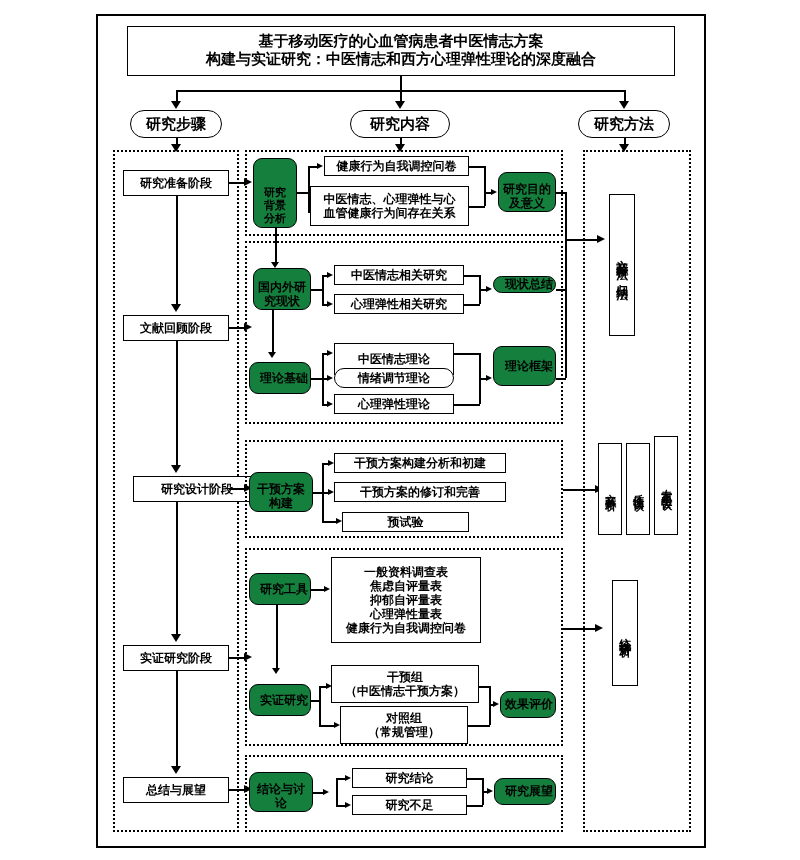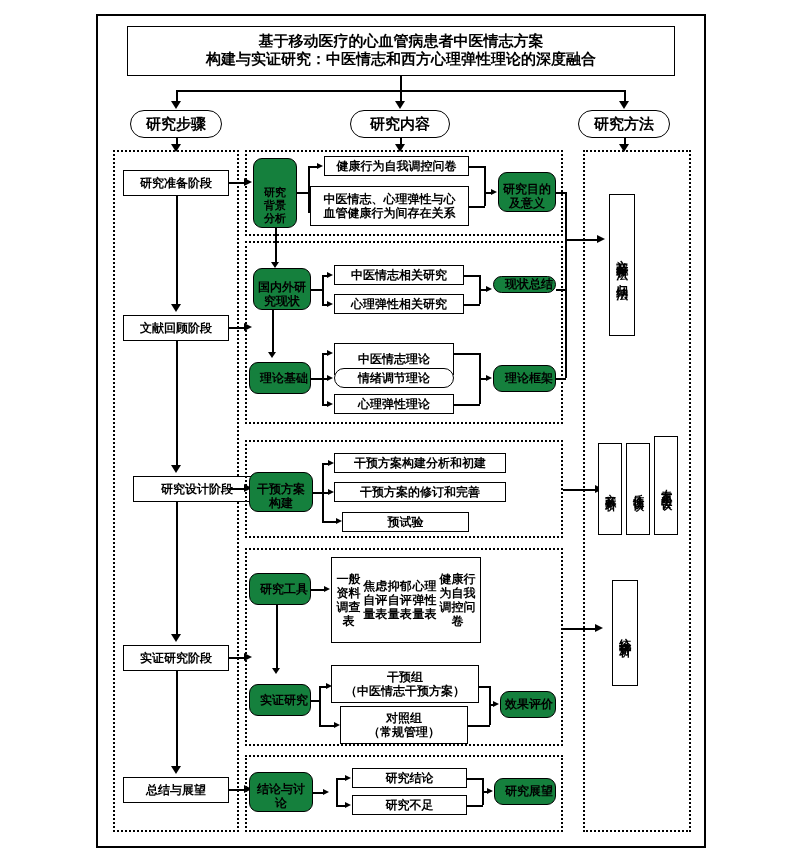--- a/index.html
+++ b/index.html
@@ -285,21 +285,21 @@
   <div class="abs rect t12" style="left:334px; top:394px; width:120px; height:20px;">
     <span>心理弹性理论</span>
   </div>
 
   <div class="abs hline" style="left:454px; top:353px; width:26px;"></div>
   <div class="abs hline" style="left:454px; top:404px; width:26px;"></div>
   <div class="abs vline" style="left:479px; top:353px; height:51px;"></div>
   <div class="abs hline" style="left:479px; top:378px; width:9px;"></div>
   <div class="abs arr-r sm" style="left:486px; top:375px;"></div>
 
-  <div class="abs round t12" style="left:493px; top:365px; width:63px; height:27px;">
+  <div class="abs round t12" style="left:493px; top:346px; width:63px; height:40px;">
     <span>理论框架</span>
   </div>
 
   <div class="abs hline" style="left:556px; top:192px; width:10px;"></div>
   <div class="abs hline" style="left:556px; top:289px; width:10px;"></div>
   <div class="abs hline" style="left:556px; top:378px; width:10px;"></div>
   <div class="abs vline" style="left:565px; top:192px; height:186px;"></div>
   <div class="abs hline" style="left:565px; top:239px; width:35px;"></div>
   <div class="abs arr-r" style="left:597px; top:235px;"></div>
 
@@ -334,21 +334,21 @@
 
   <div class="abs dash-box" style="left:245px; top:548px; width:318px; height:198px;"></div>
 
   <div class="abs round t12" style="left:249px; top:573px; width:62px; height:32px;">
     <span>研究工具</span>
   </div>
 
   <div class="abs hline" style="left:311px; top:589px; width:15px;"></div>
   <div class="abs arr-r sm" style="left:324px; top:586px;"></div>
 
-  <div class="abs rect t12" style="left:331px; top:557px; width:150px; height:86px; flex-direction:row;">
+  <div class="abs rect t12" style="left:331px; top:557px; width:150px; height:86px; flex-direction:column;">
     <span>一般资料调查表</span>
     <span>焦虑自评量表</span>
     <span>抑郁自评量表</span>
     <span>心理弹性量表</span>
     <span>健康行为自我调控问卷</span>
   </div>
 
   <div class="abs vline" style="left:276px; top:605px; height:65px;"></div>
   <div class="abs arr-d sm" style="left:272px; top:668px;"></div>
 

